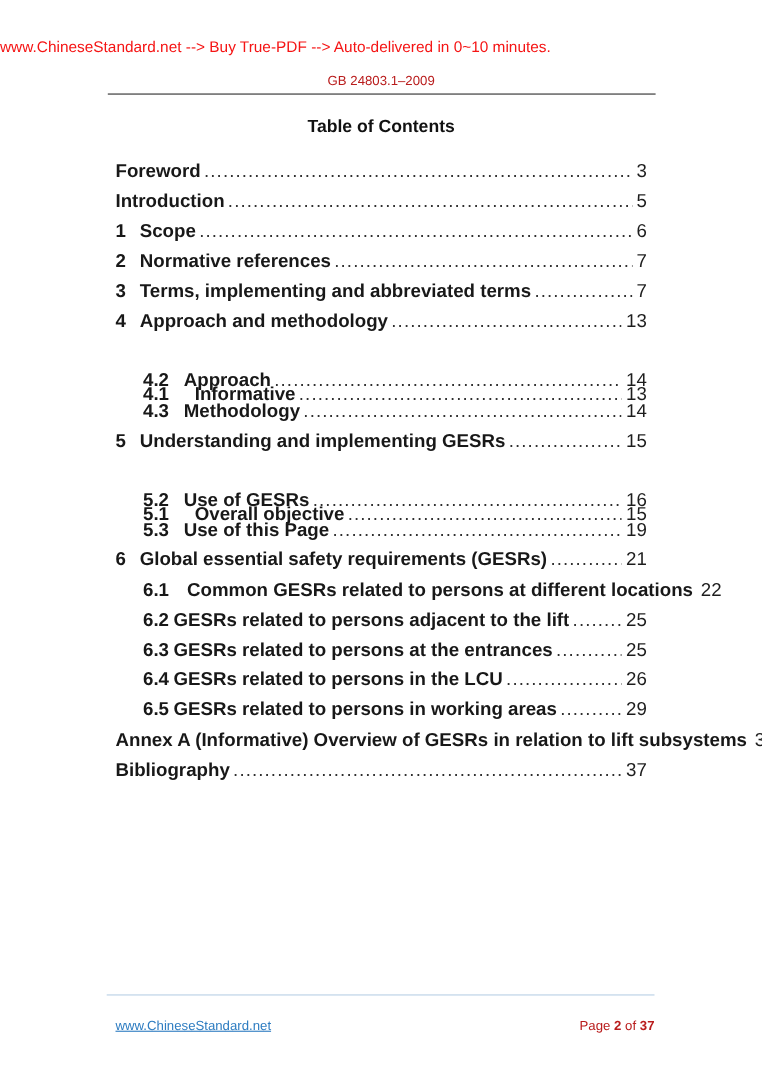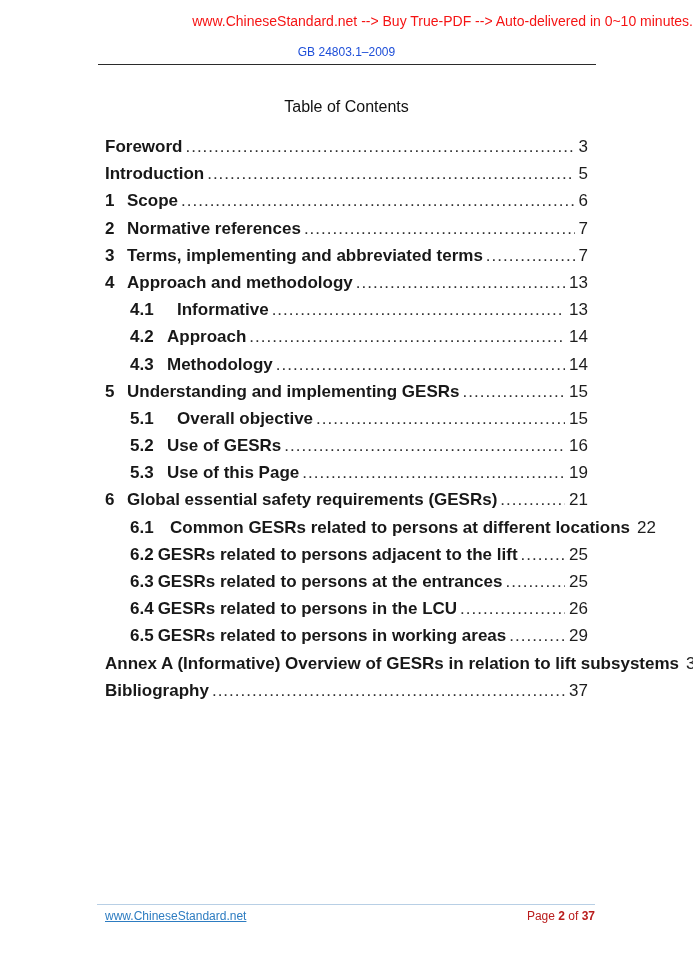--- a/index.html
+++ b/index.html
@@ -7,64 +7,64 @@
   .page {
     position: relative;
     width: 693px;
     height: 980px;
     margin: 0 auto;
     background: #ffffff;
     font-family: "Liberation Sans", sans-serif;
     overflow: hidden;
   }
   .banner {
-    padding-top: 13px;
-    text-align: right;
+    padding-top: 34px;
+    text-align: left;
     color: #f51414;
     font-size: 14px;
     line-height: 17px;
   }
   .std-code {
     margin-top: 15px;
     text-align: center;
-    color: #1d4ed8;
+    color: #b91c1c;
     font-size: 12px;
     line-height: 15px;
   }
   .header-rule {
     width: 498px;
     margin: 4px auto 0 auto;
     border-bottom: 1.4px solid #2b2b2b;
   }
   .doc-title {
-    margin-top: 32px;
+    margin-top: 20px;
     text-align: center;
     font-size: 16px;
-    font-weight: normal;
+    font-weight: bold;
     color: #111111;
     line-height: 20px;
   }
   .toc {
     width: 483px;
     margin: 20px auto 0 auto;
   }
   .row {
     display: flex;
     align-items: baseline;
     height: 27.2px;
     font-size: 17px;
     font-weight: bold;
     color: #181818;
     white-space: nowrap;
   }
   .row .num { flex: 0 0 auto; }
   .lvl0 .num { width: 22px; }
   .lvl1 { padding-left: 25px; }
   .lvl1.std .num { width: 37px; }
-  .lvl1.wide .num { width: 47px; }
+  .lvl1.wide .num { width: 47px; margin-top: 40px; }
   .lvl1.mid .num { width: 40px; }
   .lvl1.tight .num { width: auto; margin-right: 4px; }
   .lbl { flex: 0 0 auto; }
   .leader {
     flex: 1 1 auto;
     overflow: hidden;
     white-space: nowrap;
     font-weight: normal;
     color: #2f2f2f;
     letter-spacing: 1px;
@@ -78,21 +78,21 @@
     font-weight: normal;
     color: #1d1d1d;
     padding-left: 2px;
   }
   .footer {
     position: absolute;
     left: 97px;
     right: 98px;
     top: 904px;
     border-top: 1.2px solid #b8cfe5;
-    padding-top: 4px;
+    padding-top: 20px;
     display: flex;
     justify-content: space-between;
     align-items: baseline;
     font-size: 12px;
   }
   .site-link {
     margin-left: 8px;
     color: #2d7cc1;
     text-decoration: underline;
     cursor: pointer;

